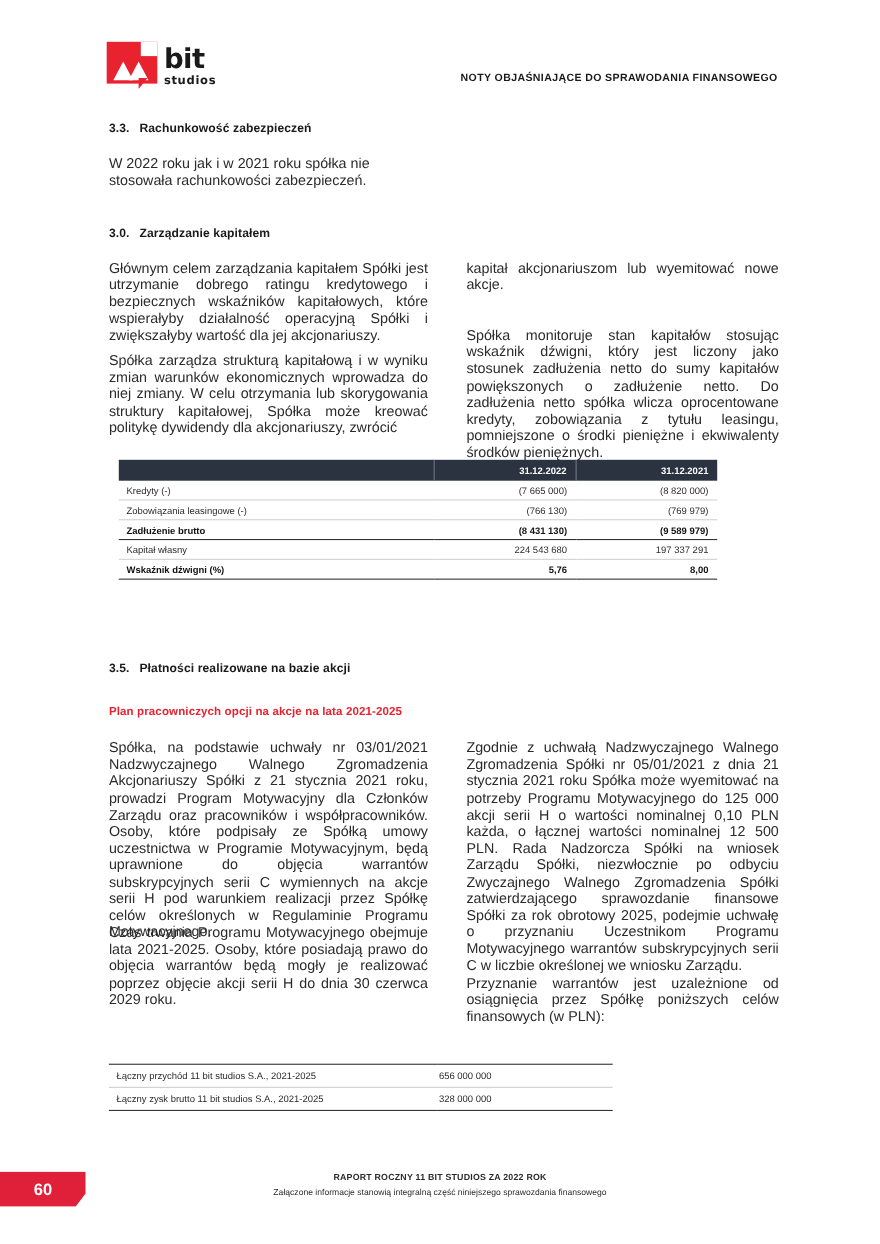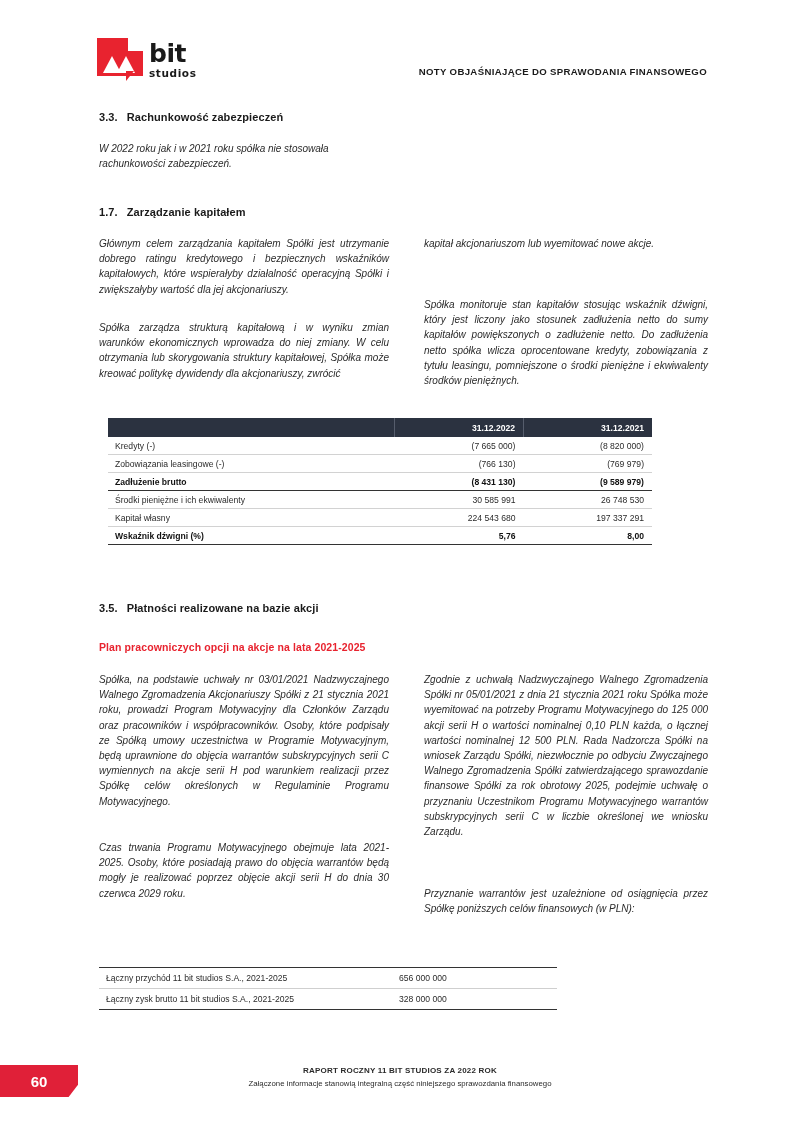--- a/index.html
+++ b/index.html
@@ -126,26 +126,25 @@
     position: absolute;
     font-size: 10.5px;
     font-weight: bold;
     color: #e8232f;
     letter-spacing: 0.1px;
     white-space: nowrap;
   }
 
   .para {
     position: absolute;
-    font-size: 10px;
+    font-size: 13px;
     line-height: 15.2px;
     color: #2b2b2b;
     text-align: justify;
     text-justify: inter-word;
-    font-style: italic;
   }
   .para.nojust { text-align: left; }
 
   
   .fin-table {
     position: absolute;
     left: 108px;
     top: 418px;
     width: 544px;
     border-collapse: collapse;
@@ -270,21 +269,21 @@
 </div>
 
 <div class="content">
 
   <div class="sec-heading" style="left:99px; top:111px;">
     <span class="num">3.3.</span><span>Rachunkowość zabezpieczeń</span>
   </div>
   <div class="para nojust" style="left:99px; top:141px; width:290px;">W 2022 roku jak i w 2021 roku spółka nie stosowała rachunkowości zabezpieczeń.</div>
 
   <div class="sec-heading" style="left:99px; top:206px;">
-    <span class="num">1.7.</span><span>Zarządzanie kapitałem</span>
+    <span class="num">3.0.</span><span>Zarządzanie kapitałem</span>
   </div>
 
   <div class="para" style="left:99px; top:236px; width:290px;">Głównym celem zarządzania kapitałem Spółki jest utrzymanie dobrego ratingu kredytowego i bezpiecznych wskaźników kapitałowych, które wspierałyby działalność operacyjną Spółki i zwiększałyby wartość dla jej akcjonariuszy.</div>
   <div class="para" style="left:99px; top:320px; width:290px;">Spółka zarządza strukturą kapitałową i w wyniku zmian warunków ekonomicznych wprowadza do niej zmiany. W celu otrzymania lub skorygowania struktury kapitałowej, Spółka może kreować politykę dywidendy dla akcjonariuszy, zwrócić</div>
 
   <div class="para" style="left:424px; top:236px; width:284px;">kapitał akcjonariuszom lub wyemitować nowe akcje.</div>
   <div class="para" style="left:424px; top:297px; width:284px;">Spółka monitoruje stan kapitałów stosując wskaźnik dźwigni, który jest liczony jako stosunek zadłużenia netto do sumy kapitałów powiększonych o zadłużenie netto. Do zadłużenia netto spółka wlicza oprocentowane kredyty, zobowiązania z tytułu leasingu, pomniejszone o środki pieniężne i ekwiwalenty środków pieniężnych.</div>
 
   <table class="fin-table">
     <thead>
@@ -304,25 +303,20 @@
           <td class="lbl">Zobowiązania leasingowe (-)</td>
           <td class="val">(766 130)</td>
           <td class="val">(769 979)</td>
         </tr>
         <tr class="total">
           <td class="lbl">Zadłużenie brutto</td>
           <td class="val">(8 431 130)</td>
           <td class="val">(9 589 979)</td>
         </tr>
         <tr>
-          <td class="lbl">Środki pieniężne i ich ekwiwalenty</td>
-          <td class="val">30 585 991</td>
-          <td class="val">26 748 530</td>
-        </tr>
-        <tr>
           <td class="lbl">Kapitał własny</td>
           <td class="val">224 543 680</td>
           <td class="val">197 337 291</td>
         </tr>
         <tr class="total last-row">
           <td class="lbl">Wskaźnik dźwigni (%)</td>
           <td class="val">5,76</td>
           <td class="val">8,00</td>
         </tr>
       </tbody>

